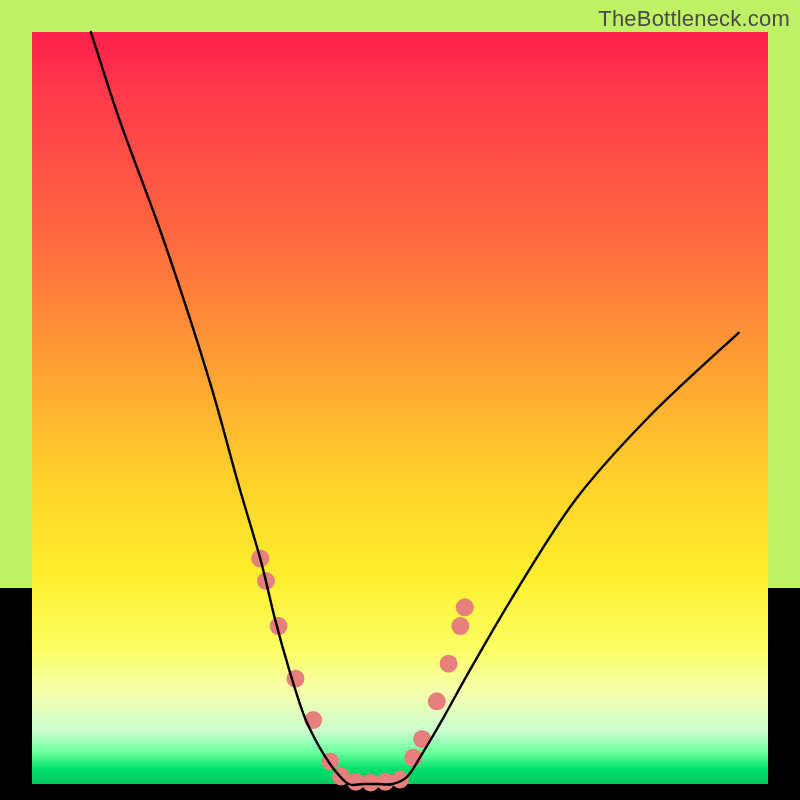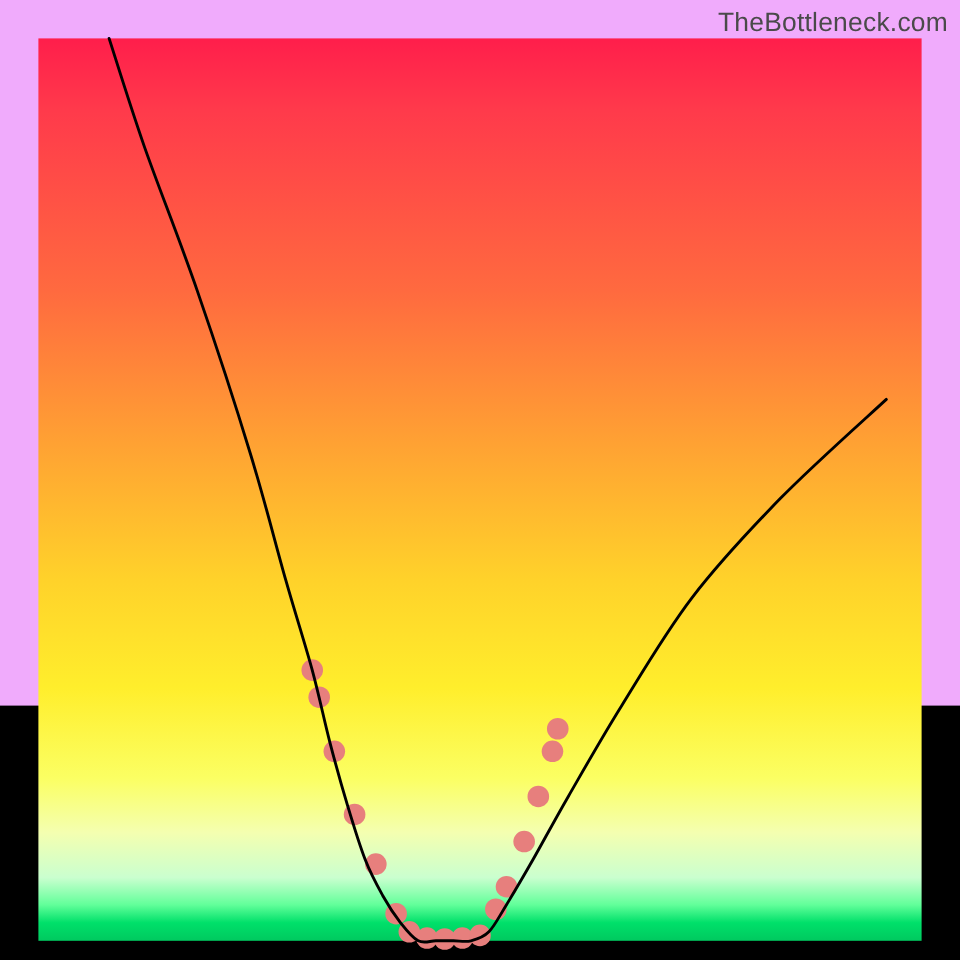--- a/index.html
+++ b/index.html
@@ -10,21 +10,21 @@
     overflow: hidden;
     background: #000;
     font-family: Arial, Helvetica, sans-serif;
   }
   .frame {
     position: absolute;
     left: 0;
     top: 0;
     width: 800px;
     height: 588px;
-    background: #f0abfc;
+    background: #bef264;
   }
   .plot {
     position: absolute;
     left: 32px;
     top: 32px;
     width: 736px;
     height: 752px;
     
     background: linear-gradient(to bottom,
       #ff1e4b 0%,

